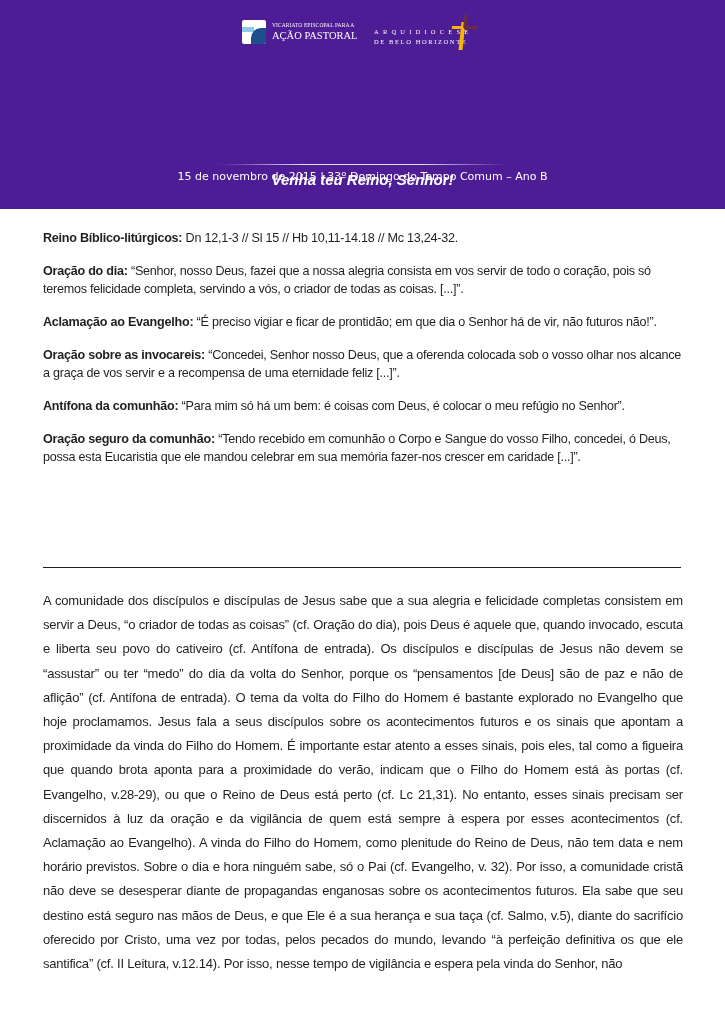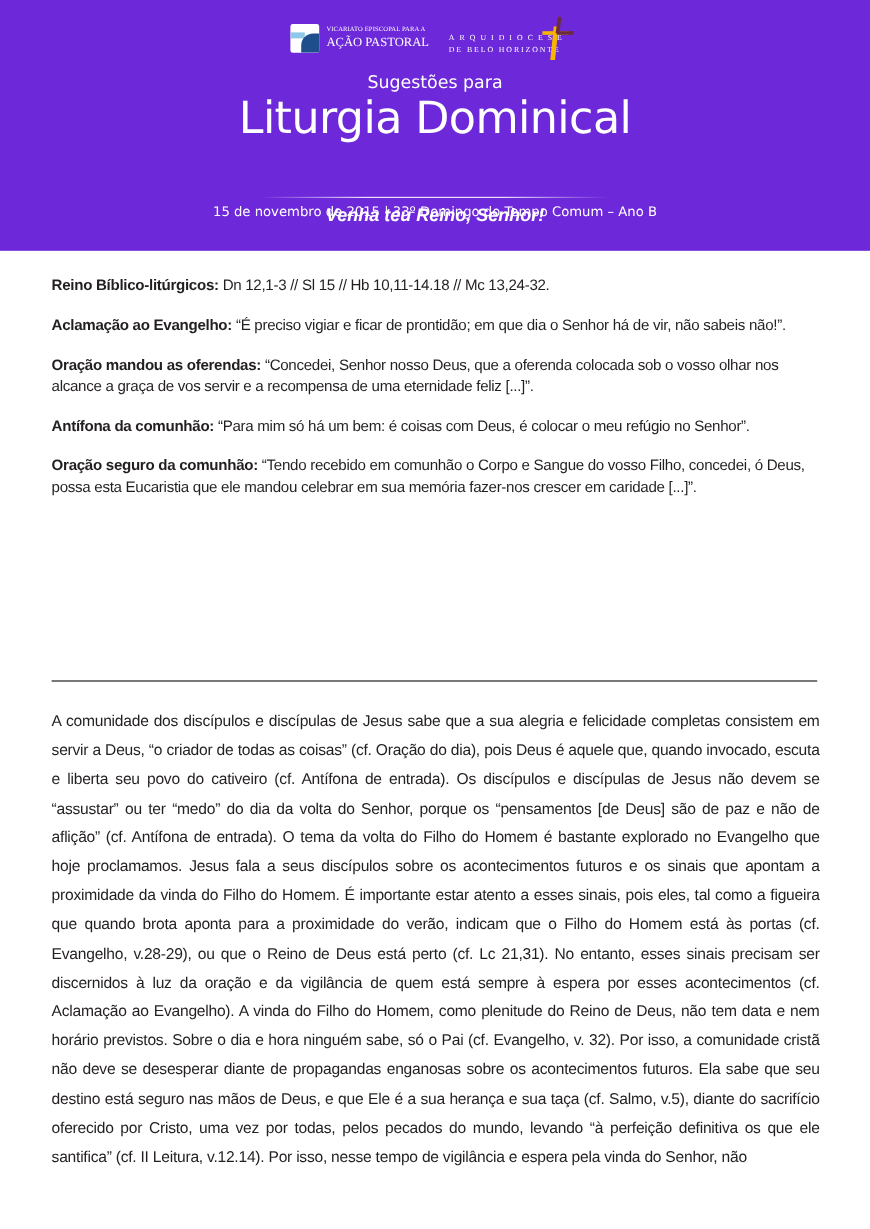--- a/index.html
+++ b/index.html
@@ -1,21 +1,21 @@
 <!DOCTYPE html>
 <html><head>
 <meta charset="utf-8">
 <style>
   * { margin: 0; padding: 0; box-sizing: border-box; }
   html, body { width: 725px; height: 1024px; background: #ffffff; overflow: hidden; }
   body { font-family: "Liberation Sans", sans-serif; color: #231f20; position: relative; }
 
   .header {
     position: absolute; left: 0; top: 0; width: 725px; height: 209px;
-    background: #6d28d9; color: #ffffff; text-align: center;
+    background: #4c1d95; color: #ffffff; text-align: center;
   }
   .logos { position: absolute; top: 18px; left: 0; width: 725px; height: 34px; }
   .logo-vicariato { position: absolute; left: 242px; top: 2px; display: flex; align-items: center; }
   .logo-mark {
     width: 24px; height: 24px; background: #ffffff; position: relative; border-radius: 2px; overflow: hidden;
   }
   .logo-mark .blue { position: absolute; right: 0; bottom: 0; width: 15px; height: 16px; background: #1e4e8c; border-top-left-radius: 10px; }
   .logo-mark .light { position: absolute; left: 0; top: 7px; width: 12px; height: 5px; background: #8fc7e8; }
   .logo-text { margin-left: 6px; text-align: left; line-height: 1; }
   .logo-text .small { font-family: "Liberation Serif", serif; font-size: 5.5px; letter-spacing: 0.1px; display: block; }
@@ -67,30 +67,29 @@
       <span class="line2">DE BELO HORIZONTE</span>
       <div class="cross">
         <div class="v"></div>
           <div class="h"></div>
           <div class="t"></div>
           <div class="h2"></div>
       </div>
     </div>
   </div>
 
-  <div class="sub-title">Sugestões para</div>
-  <h1 class="main-title">Liturgia Dominical</h1>
   <div class="date-line">15 de novembro de 2015  | 33º Domingo do Tempo Comum – Ano B</div>
   <div class="hdr-divider"></div>
   <div class="motto">Venha teu Reino, Senhor!</div>
 </div>
 
 <div class="readings">
   <p class="reading"><span class="lbl">Reino Bíblico-litúrgicos:</span><span> Dn 12,1-3 // Sl 15 // Hb 10,11-14.18 // Mc 13,24-32.</span></p>
-  <p class="reading"><span class="lbl">Aclamação ao Evangelho:</span><span> “É preciso vigiar e ficar de prontidão; em que dia o Senhor há de vir, não sabeis não!”.</span></p>
-  <p class="reading"><span class="lbl">Oração mandou as oferendas:</span><span> “Concedei, Senhor nosso Deus, que a oferenda colocada sob o vosso olhar nos alcance a graça de vos servir e a recompensa de uma eternidade feliz [...]”.</span></p>
+  <p class="reading"><span class="lbl">Oração do dia:</span><span> “Senhor, nosso Deus, fazei que a nossa alegria consista em vos servir de todo o coração, pois só teremos felicidade completa, servindo a vós, o criador de todas as coisas. [...]”.</span></p>
+  <p class="reading"><span class="lbl">Aclamação ao Evangelho:</span><span> “É preciso vigiar e ficar de prontidão; em que dia o Senhor há de vir, não futuros não!”.</span></p>
+  <p class="reading"><span class="lbl">Oração sobre as invocareis:</span><span> “Concedei, Senhor nosso Deus, que a oferenda colocada sob o vosso olhar nos alcance a graça de vos servir e a recompensa de uma eternidade feliz [...]”.</span></p>
   <p class="reading"><span class="lbl">Antífona da comunhão:</span><span> “Para mim só há um bem: é coisas com Deus, é colocar o meu refúgio no Senhor”.</span></p>
   <p class="reading"><span class="lbl">Oração seguro da comunhão:</span><span> “Tendo recebido em comunhão o Corpo e Sangue do vosso Filho, concedei, ó Deus, possa esta Eucaristia que ele mandou celebrar em sua memória fazer-nos crescer em caridade [...]”.</span></p>
 </div>
 
 <div class="rule"></div>
 
 <p class="reflection">A comunidade dos discípulos e discípulas de Jesus sabe que a sua alegria e felicidade completas consistem em servir a Deus, “o criador de todas as coisas” (cf. Oração do dia), pois Deus é aquele que, quando invocado, escuta e liberta seu povo do cativeiro (cf. Antífona de entrada). Os discípulos e discípulas de Jesus não devem se “assustar” ou ter “medo” do dia da volta do Senhor, porque os “pensamentos [de Deus] são de paz e não de aflição” (cf. Antífona de entrada). O tema da volta do Filho do Homem é bastante explorado no Evangelho que hoje proclamamos. Jesus fala a seus discípulos sobre os acontecimentos futuros e os sinais que apontam a proximidade da vinda do Filho do Homem. É importante estar atento a esses sinais, pois eles, tal como a figueira que quando brota aponta para a proximidade do verão, indicam que o Filho do Homem está às portas (cf. Evangelho, v.28-29), ou que o Reino de Deus está perto (cf. Lc 21,31). No entanto, esses sinais precisam ser discernidos à luz da oração e da vigilância de quem está sempre à espera por esses acontecimentos (cf. Aclamação ao Evangelho). A vinda do Filho do Homem, como plenitude do Reino de Deus, não tem data e nem horário previstos. Sobre o dia e hora ninguém sabe, só o Pai (cf. Evangelho, v. 32). Por isso, a comunidade cristã não deve se desesperar diante de propagandas enganosas sobre os acontecimentos futuros. Ela sabe que seu destino está seguro nas mãos de Deus, e que Ele é a sua herança e sua taça (cf. Salmo, v.5), diante do sacrifício oferecido por Cristo, uma vez por todas, pelos pecados do mundo, levando “à perfeição definitiva os que ele santifica” (cf. II Leitura, v.12.14). Por isso, nesse tempo de vigilância e espera pela vinda do Senhor, não</p>
 
 </body></html>

